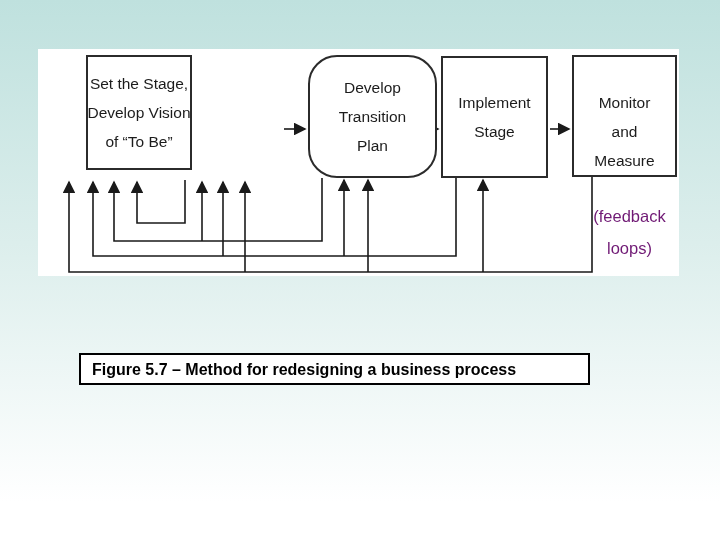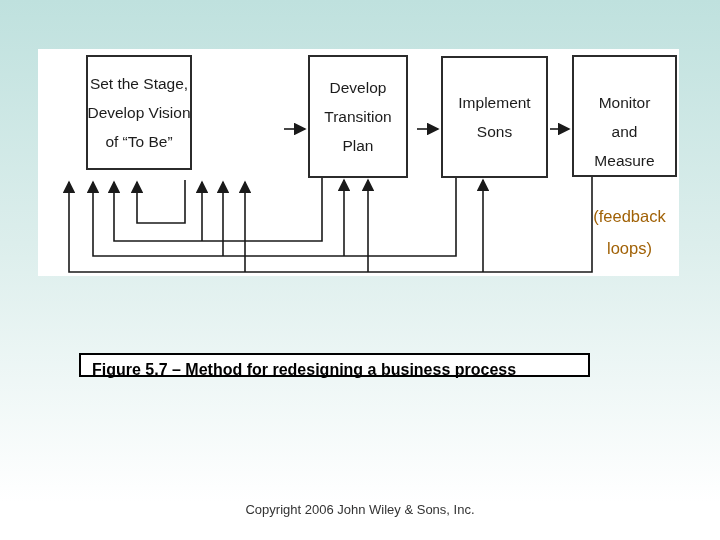--- a/index.html
+++ b/index.html
@@ -10,29 +10,29 @@
   }
   .panel { position:absolute; left:38px; top:49px; width:641px; height:227px; background:#ffffff; }
   .lines { position:absolute; left:0; top:0; }
   .fbox {
     position:absolute; box-sizing:border-box; border:2px solid #2b2b2b; background:#ffffff;
     display:flex; align-items:center; justify-content:center;
     text-align:center; font-size:15.5px; line-height:29px; color:#1c1c1c; white-space:pre;
   }
   #box1 { left:4px;   top:6px; width:106px; height:115px;margin-left:44px; }
   #box2 { left:138px; top:8px; width:106px; height:123px; }
-  #box3 { left:270px; top:6px; width:100px; height:123px; }
+  #box3 { left:270px; top:6px; width:129px; height:123px;border-radius:29px; }
   #box4 { left:403px; top:7px; width:107px; height:122px; }
   #box5 { left:534px; top:6px; width:105px; height:122px;align-items:flex-end; }
   .fb-label {
     position:absolute; left:543px; top:151px; width:97px; text-align:center;
-    font-size:16.5px; line-height:32px; color:#a16207; white-space:pre;
+    font-size:16.5px; line-height:32px; color:#701a75; white-space:pre;
   }
   .caption {
-    position:absolute; left:79px; top:353px; width:511px; height:24px; box-sizing:border-box;
+    position:absolute; left:79px; top:353px; width:511px; height:32px; box-sizing:border-box;
     border:2px solid #000000; background:#ffffff; color:#000000;
     font-weight:bold; font-size:16px; line-height:30px; padding-left:11px; white-space:pre;
   }
   .copyright {
     position:absolute; left:0; top:502px; width:720px; text-align:center;
     font-size:13px; color:#333333;
   }
 </style>
 </head>
 <body>
@@ -78,29 +78,28 @@
 Develop Vision
 of “To Be”</span>
     </div>
     <div class="fbox" id="box3">
       <span>Develop
 Transition
 Plan</span>
     </div>
     <div class="fbox" id="box4">
       <span>Implement
-Sons</span>
+Stage</span>
     </div>
     <div class="fbox" id="box5">
       <span>Monitor
 and
 Measure</span>
     </div>
 
     <div class="fb-label">(feedback
 loops)</div>
   </div>
 
   <div class="caption">Figure 5.7 – Method for redesigning a business process</div>
 
-  <div class="copyright">Copyright 2006 John Wiley &amp; Sons, Inc.</div>
 
 </div>
 
 </body></html>

